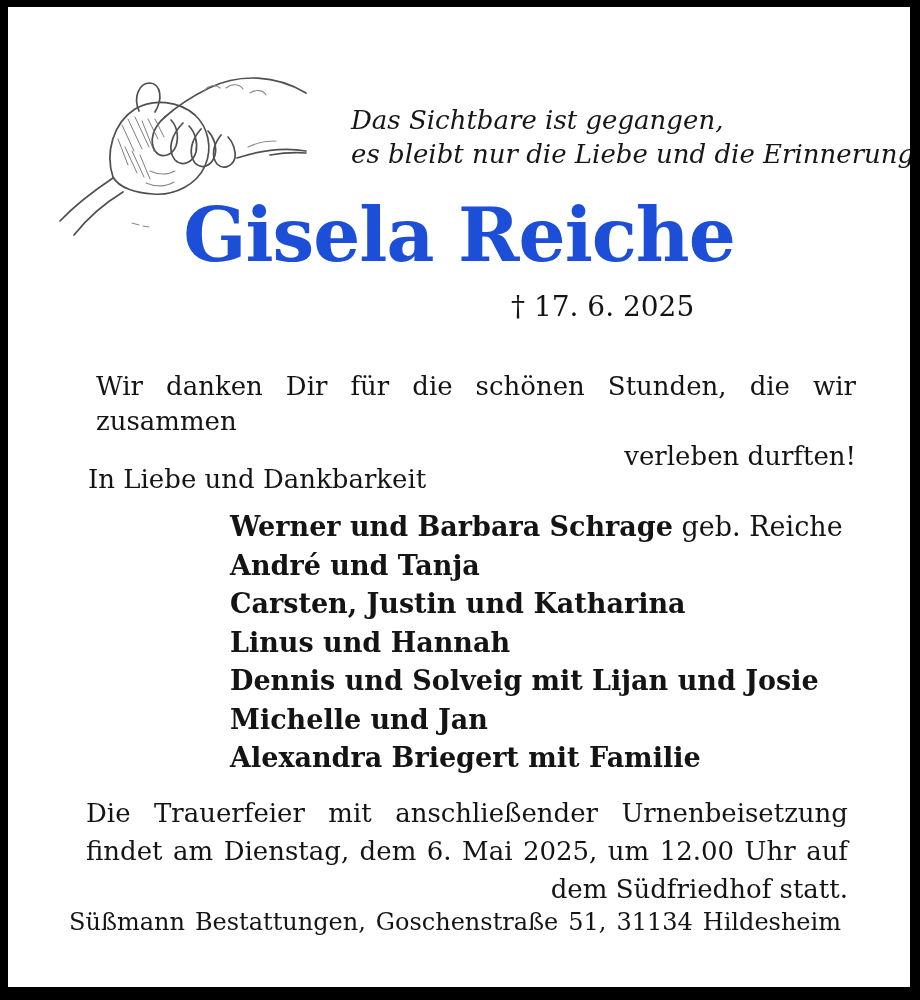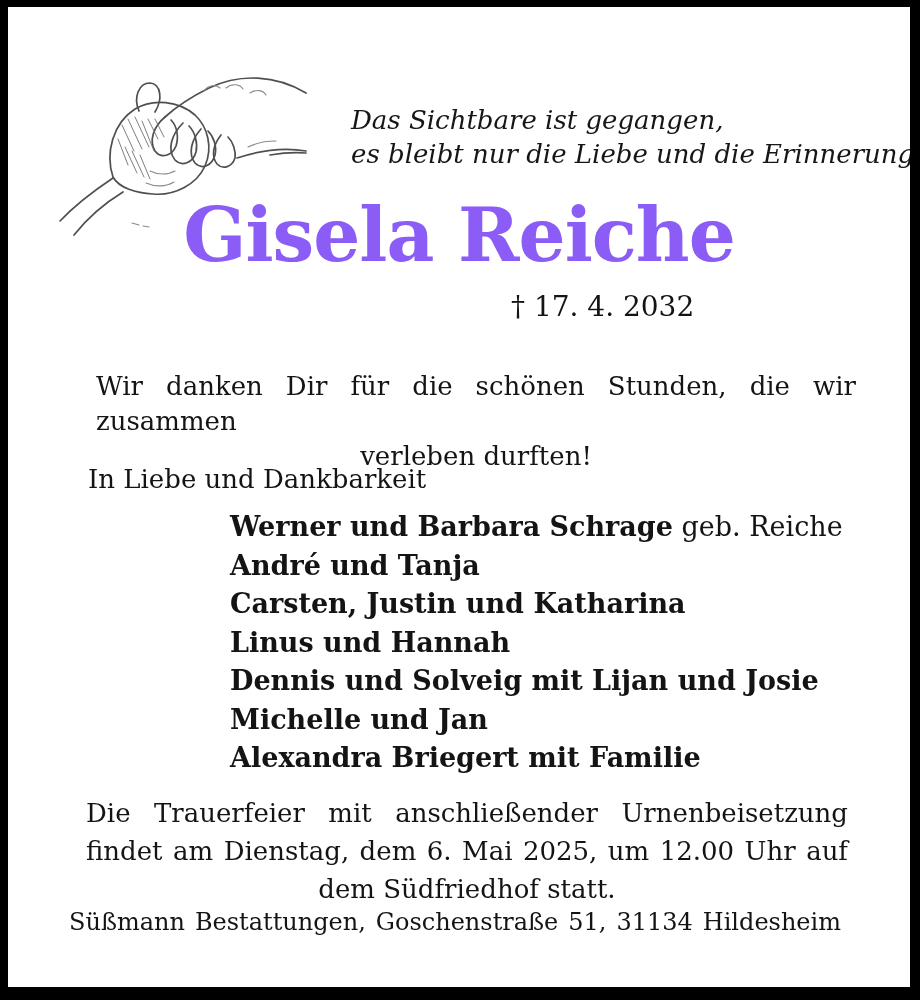--- a/index.html
+++ b/index.html
@@ -37,21 +37,21 @@
 
   
   .name {
     position: absolute;
     left: 0; right: 0; top: 186px;
     text-align: center;
     font-size: 74px;
     font-weight: 700;
     line-height: 84px;
     letter-spacing: -1px;
-    color: #8b5cf6;
+    color: #1d4ed8;
     white-space: nowrap;
   }
 
   
   .dates { position: absolute; left: 0; top: 283px; width: 100%; height: 36px; font-size: 28px; }
   .date-birth { position: absolute; left: 263px; white-space: nowrap; }
   .date-death { position: absolute; left: 503px; white-space: nowrap; }
 
   
   .thanks {
@@ -88,21 +88,21 @@
     position: absolute;
     left: 61px; top: 899px;
     width: 772px;
     font-size: 24px; line-height: 32px;
     text-align: justify;
     text-align-last: justify;
   }
 
   
   .jline { text-align: justify; text-align-last: justify; }
-  .lline { text-align: center; }
+  .lline { text-align: right; }
 
   .sketch-stroke { fill: none; stroke: #4f4f4f; stroke-width: 1.7; stroke-linecap: round; stroke-linejoin: round; }
   .sketch-light  { fill: none; stroke: #8a8a8a; stroke-width: 1.1; stroke-linecap: round; }
   .sketch-hatch  { fill: none; stroke: #6f6f6f; stroke-width: 0.9; stroke-linecap: round; }
 </style>
 </head>
 <body>
 
 <div class="page">
 
@@ -152,21 +152,21 @@
   </svg>
 
   <div class="epitaph">
     <div>Das Sichtbare ist gegangen,</div>
     <div>es bleibt nur die Liebe und die Erinnerung.</div>
   </div>
 
   <div class="name">Gisela Reiche</div>
 
   <div class="dates">
-    <span class="date-death">† 17. 4. 2032</span>
+    <span class="date-death">† 17. 6. 2025</span>
   </div>
 
   <div class="thanks">
     <div class="jline">Wir danken Dir für die schönen Stunden, die wir zusammen</div>
     <div class="lline">verleben durften!</div>
   </div>
 
   <div class="closing">In Liebe und Dankbarkeit</div>
 
   <ul class="mourners">

